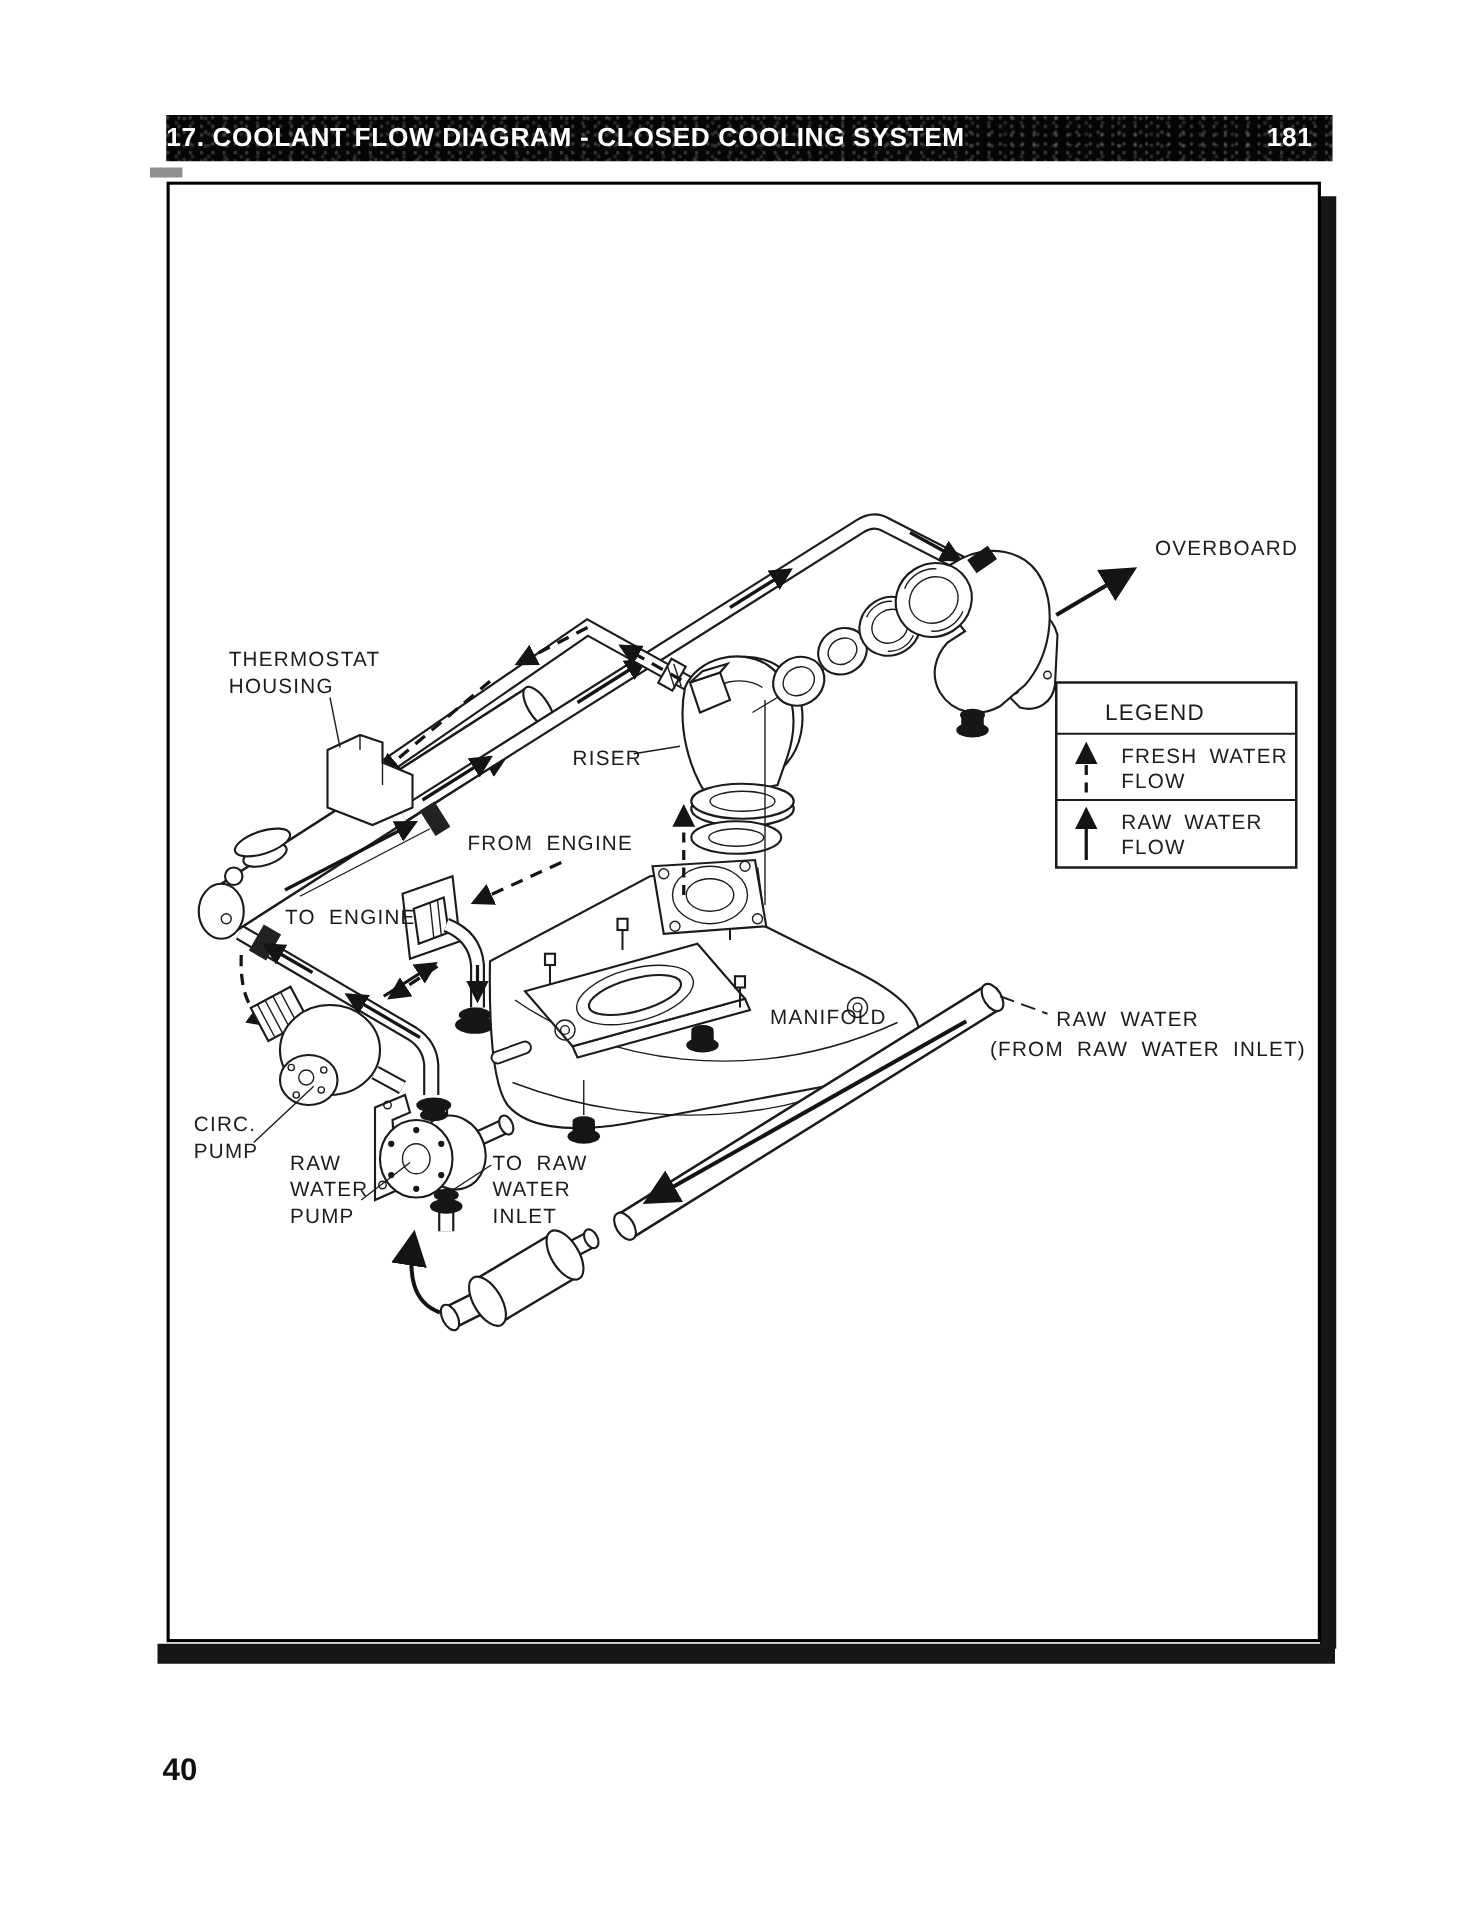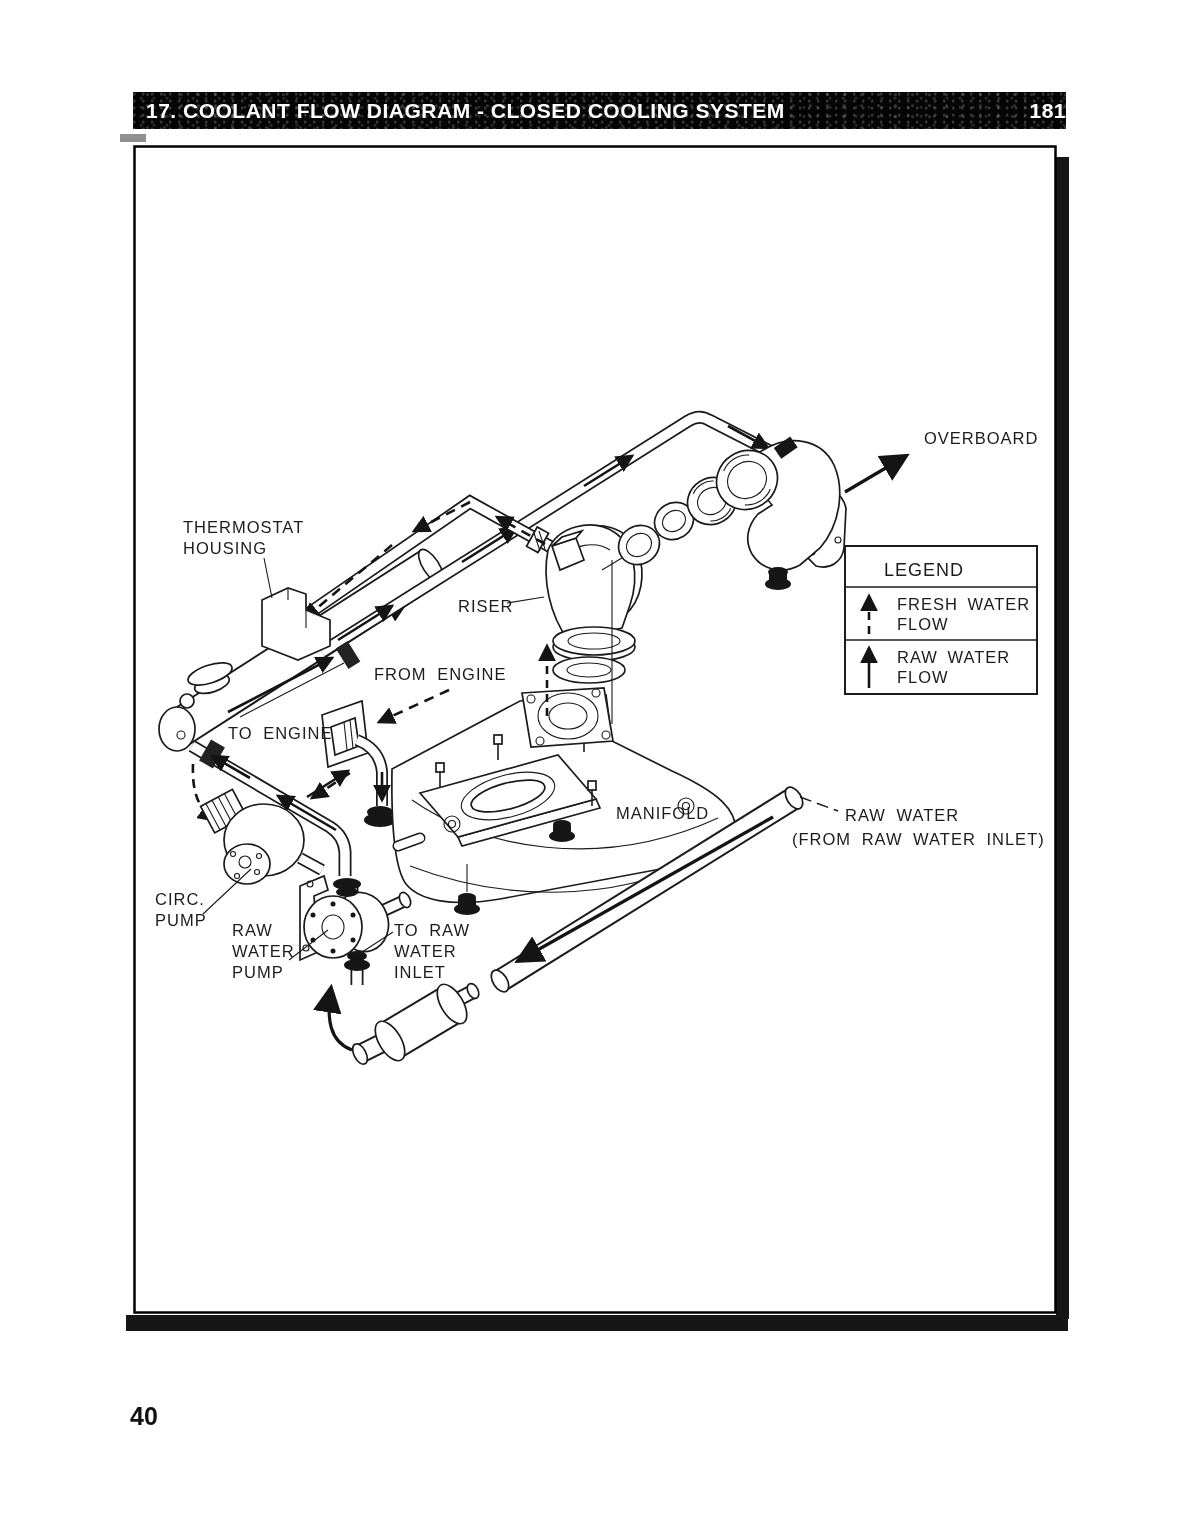--- a/index.html
+++ b/index.html
@@ -7,22 +7,22 @@
         font-family:"Liberation Sans",sans-serif;}
   .header-bar{position:absolute;left:133px;top:92px;width:933px;height:37px;
     background-color:#050505;
     background-image:
       radial-gradient(circle at 12% 30%, rgba(255,255,255,.20) 0 1px, transparent 2px),
       radial-gradient(circle at 62% 70%, rgba(255,255,255,.14) 0 1px, transparent 2px),
       radial-gradient(circle at 85% 25%, rgba(255,255,255,.18) 0 1px, transparent 2px);
     background-size:9px 7px,13px 9px,17px 11px;
     display:flex;align-items:center;justify-content:space-between;
     color:#fff;font-weight:bold;font-size:21px;letter-spacing:.5px;}
-  .header-bar .t{padding-left:13px;white-space:nowrap;}
-  .header-bar .n{padding-right:0;}
+  .header-bar .t{white-space:nowrap;}
+  .header-bar .n{padding-right:16px;}
   .scan-mark{position:absolute;left:120px;top:134px;width:26px;height:8px;background:#8f8f8f;}
   .footer-num{position:absolute;left:130px;top:1402px;font-size:25px;font-weight:bold;color:#111;}
   svg{position:absolute;left:123px;top:145px;}
   svg text{font-family:"Liberation Sans",sans-serif;fill:#1c1c1c;}
   .lbl{font-size:16.5px;letter-spacing:1px;word-spacing:5px;}
   .lgd{font-size:16.5px;letter-spacing:1px;word-spacing:4px;}
   .ln{stroke:#1b1b1b;fill:none;stroke-width:1.6;}
   .thin{stroke:#1b1b1b;fill:none;stroke-width:1.1;}
   .wfill{fill:#ffffff;stroke:#1b1b1b;stroke-width:1.7;}
   .dark{fill:#161616;stroke:none;}

